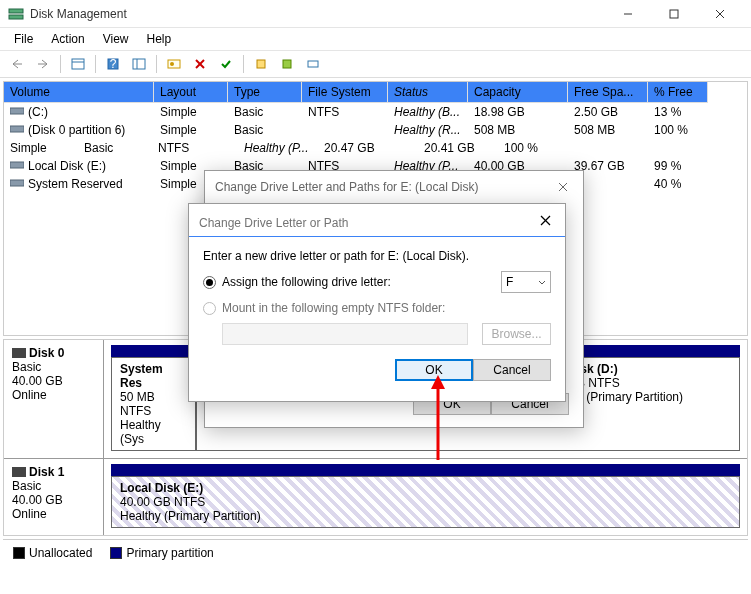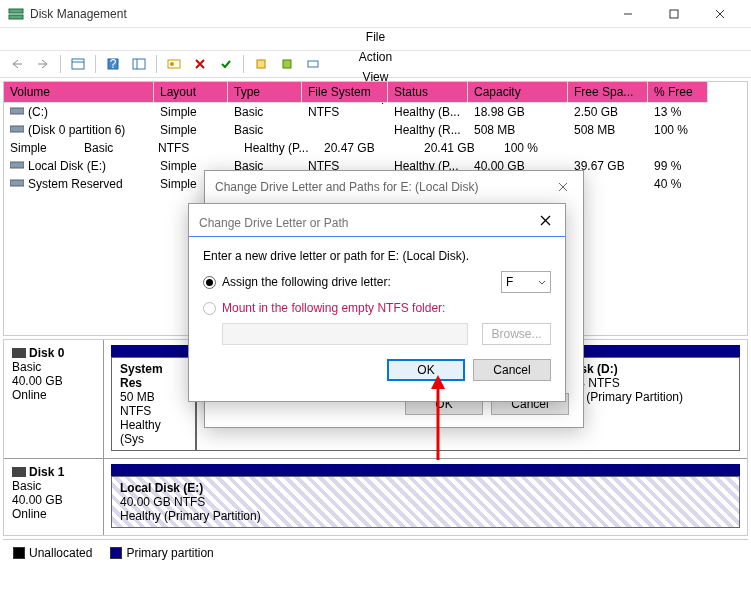--- a/index.html
+++ b/index.html
@@ -4,38 +4,38 @@
 <style>
 * { box-sizing: border-box; margin: 0; padding: 0; font-family: "Segoe UI", Tahoma, sans-serif; font-size: 12px; }
 body { background: #fff; width: 751px; height: 594px; overflow: hidden; position: relative; }
 
 .titlebar { height: 28px; display: flex; align-items: center; padding: 0 8px; border-bottom: 1px solid #e5e5e5; }
 .titlebar .icon { width: 16px; height: 16px; margin-right: 6px; }
 .titlebar .title { flex: 1; color: #333; }
 .winbtns { display: flex; }
 .winbtn { width: 46px; height: 30px; display: flex; align-items: center; justify-content: center; color: #555; }
 
-.menubar { height: 22px; display: flex; align-items: center; padding: 0 6px; gap: 2px; flex-direction: column; }
+.menubar { height: 22px; display: flex; align-items: center; padding: 0 6px; gap: 2px; }
 .menuitem { padding: 2px 8px; }
 
 .toolbar { height: 28px; display: flex; align-items: center; padding: 0 6px; border-top: 1px solid #e5e5e5; border-bottom: 1px solid #ddd; gap: 4px; }
 .tbtn { width: 22px; height: 22px; display: flex; align-items: center; justify-content: center; border: 1px solid transparent; }
 .tsep { width: 1px; height: 18px; background: #ccc; margin: 0 2px; }
 
 .vol-table { border: 1px solid #ccc; margin: 3px; }
 .vol-head { display: flex; background: #fff; }
-.vol-head .col { border-right: 1px solid #ddd; border-bottom: 1px solid #ddd; padding: 3px 6px; font-weight: normal; background: #ec4899; }
+.vol-head .col { border-right: 1px solid #ddd; border-bottom: 1px solid #ddd; padding: 3px 6px; font-weight: normal; background: #3b82f6; }
 .vol-body { height: 232px; overflow: auto; }
 .vol-row { display: flex; }
 .vol-row .col { padding: 2px 6px; white-space: nowrap; overflow: hidden; text-overflow: ellipsis; }
 .col.c0 { width: 150px; display: flex; align-items: center; gap: 4px; }
 .col.c1 { width: 74px; }
 .col.c2 { width: 74px; }
 .col.c3 { width: 86px; }
-.col.c4 { width: 80px; }
+.col.c4 { width: 80px; font-style: italic; }
 .col.c5 { width: 100px; }
 .col.c6 { width: 80px; }
 .col.c7 { width: 60px; }
 .vol-icon svg { width: 14px; height: 10px; }
 
 .disk-panel { border: 1px solid #ccc; margin: 3px; }
 .disk-row { display: flex; border-bottom: 1px solid #999; }
 .disk-label { width: 100px; padding: 6px 8px; border-right: 1px solid #999; }
 .disk-label .dname { font-weight: bold; text-align: center; }
 .disk-area { flex: 1; padding: 5px 7px 7px 7px; }
@@ -48,36 +48,36 @@
 
 .legend { padding: 6px 10px; border-top: 1px solid #ccc; margin: 0 3px; display: flex; gap: 18px; }
 .legend-sw { width: 12px; height: 12px; display: inline-block; border: 1px solid #333; vertical-align: -2px; margin-right: 4px; }
 
 .dlg { position: absolute; background: #fff; border: 1px solid #999; box-shadow: 0 4px 20px rgba(0,0,0,.25); }
 .dlg1 { left: 204px; top: 170px; width: 380px; }
 .dlg-title { display: flex; align-items: center; padding: 6px 10px; color: #666; font-size: 12px; }
 .dlg-title .t { flex: 1; }
 .dlg-x { width: 20px; height: 20px; display: flex; align-items: center; justify-content: center; color: #666; }
 .dlg-body { padding: 6px 14px 14px 14px; }
-.dlg-btnrow { display: flex; justify-content: flex-end; gap: 8px; padding: 0 0 6px 0; }
+.dlg-btnrow { display: flex; justify-content: flex-end; padding: 0 0 6px 0; }
 .dlg-btn { width: 78px; height: 22px; border: 1px solid #adadad; background: #e1e1e1; display: flex; align-items: center; justify-content: center; }
 
 .dlg2 { left: 188px; top: 203px; width: 378px; }
 .dlg2 .dlg-title { color: #737373; font-size: 13px; border-bottom: 1px solid #3b82f6; align-items: flex-end; }
 .dlg2 .dlg-x { color: #000; }
 .field-row { display: flex; align-items: center; gap: 6px; margin: 8px 0; }
 .radio { width: 13px; height: 13px; border: 1px solid #666; border-radius: 50%; display: flex; align-items: center; justify-content: center; flex-shrink: 0; }
 .radio.on::after { content: ""; width: 7px; height: 7px; background: #000; border-radius: 50%; }
 .radio.dis { border-color: #bbb; }
 .sel { width: 50px; height: 22px; border: 1px solid #adadad; margin-left: auto; display: flex; align-items: center; padding: 0 4px; justify-content: space-between; }
 .sel .cd { color: #666; }
 .txt-dis { width: 250px; height: 22px; border: 1px solid #ddd; background: #f5f5f5; margin-left: 19px; }
 .btn-browse { width: 70px; height: 22px; border: 1px solid #ccc; color: #aaa; display: flex; align-items: center; justify-content: center; margin-left: 8px; }
 .ok-primary { border: 2px solid #0078d7; background: #e5f1fb; }
-.dis-text { color: #be185d; }
+.dis-text { color: #737373; }
 
 .arrow { position: absolute; left: 428px; top: 375px; pointer-events: none; z-index: 50; }
 </style>
 </head>
 <body>
 
 <div class="titlebar">
   <span class="icon">
     <svg viewBox="0 0 16 16">
         <rect x="1" y="3" width="14" height="4" fill="#5a7" stroke="#264"></rect>

